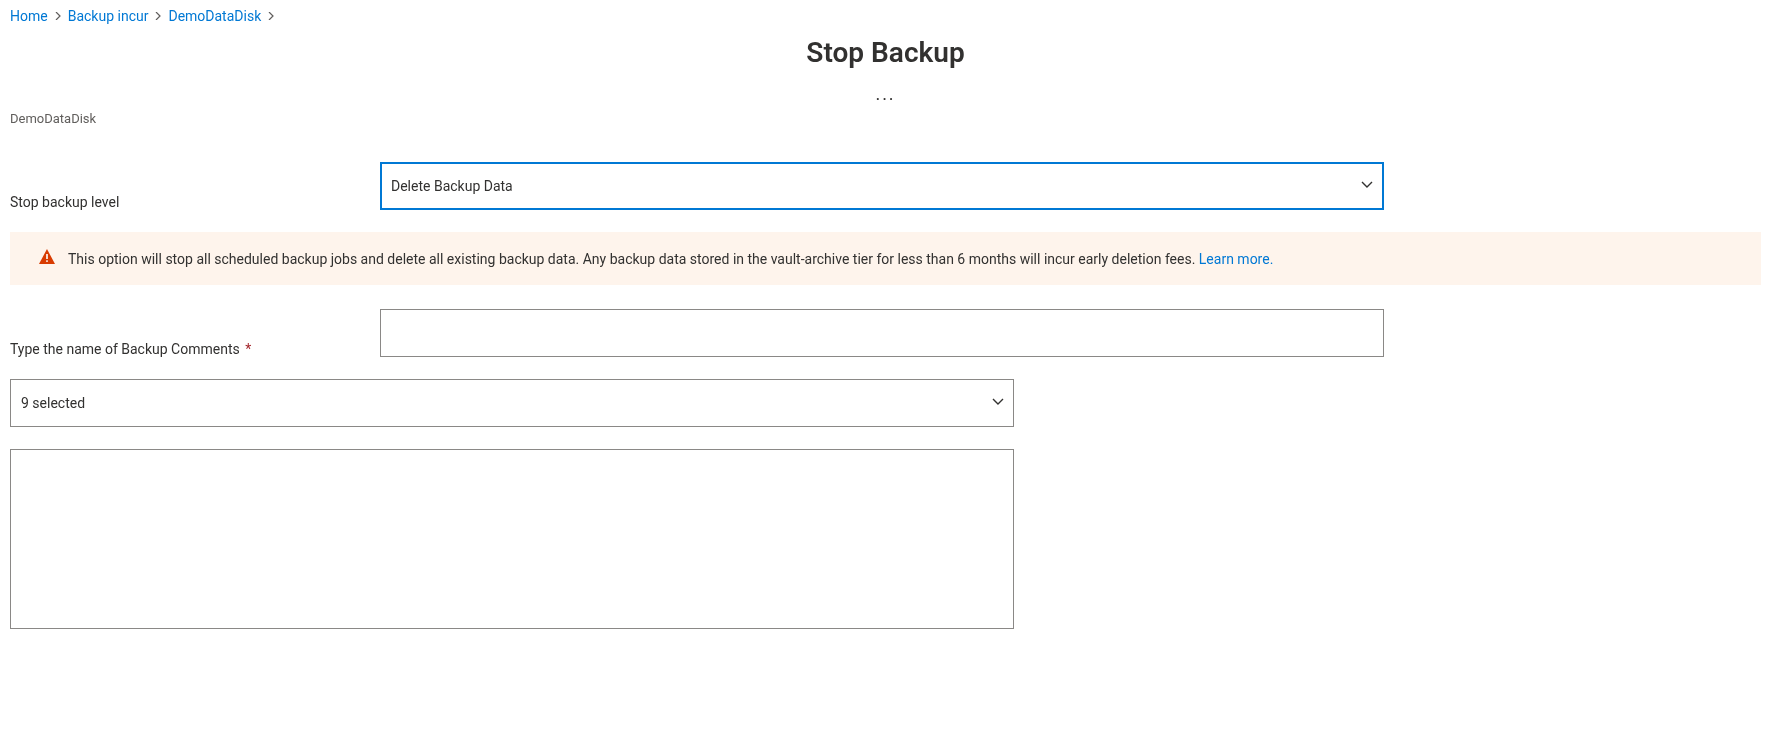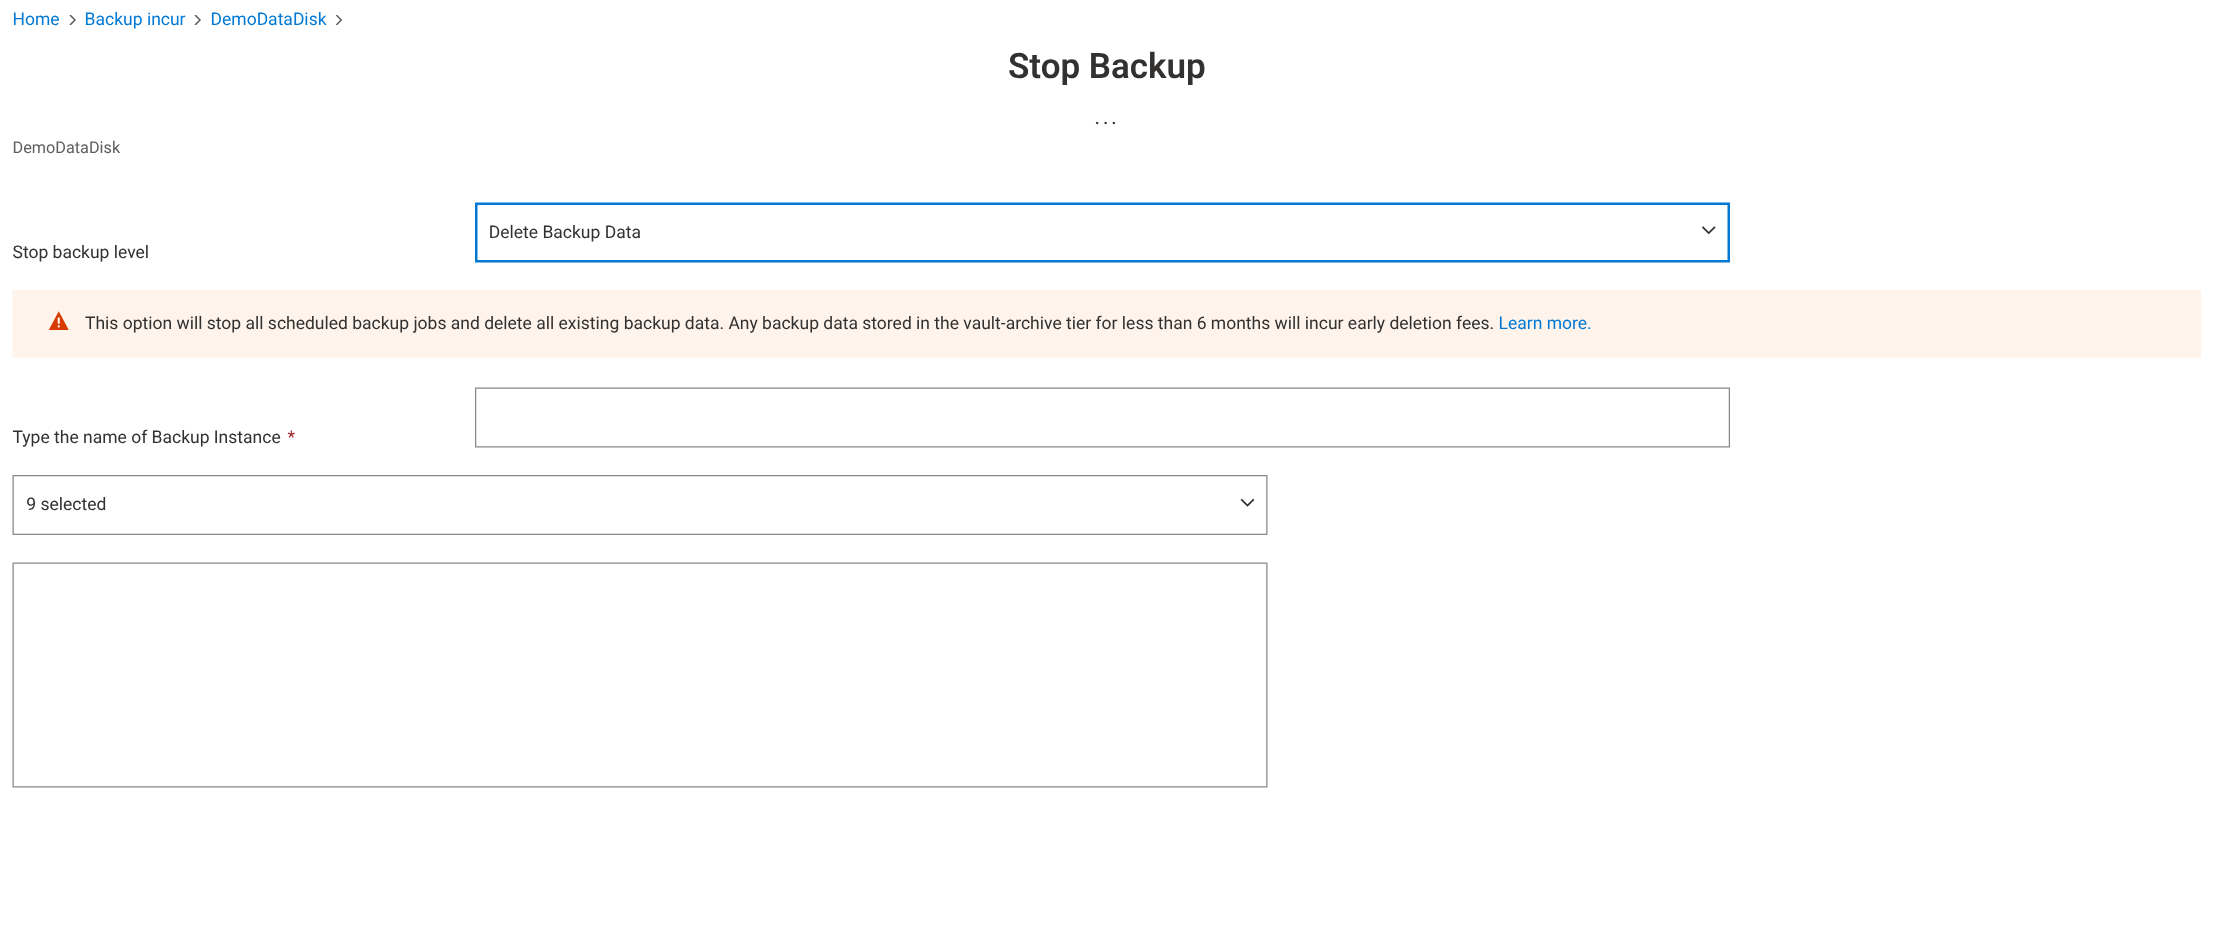--- a/index.html
+++ b/index.html
@@ -178,21 +178,21 @@
       </svg>
   </span>
   <span>
     <span>This option will stop all scheduled backup jobs and delete all existing backup data. Any backup data stored in the vault-archive tier for less than 6 months will incur early deletion fees. </span>
     <a>Learn more.</a>
   </span>
 </div>
 
 <div class="form-row">
   <div class="form-label">
-    <span>Type the name of Backup Instance</span>
+    <span>Type the name of Backup Comments</span>
     <span class="req">*</span>
   </div>
   <div class="form-control-wrap">
     <input type="text" class="text-input" value="" style="">
   </div>
 </div>
 
 <div class="form-row">
   <div class="form-control-wrap">
     <div class="select-control">

